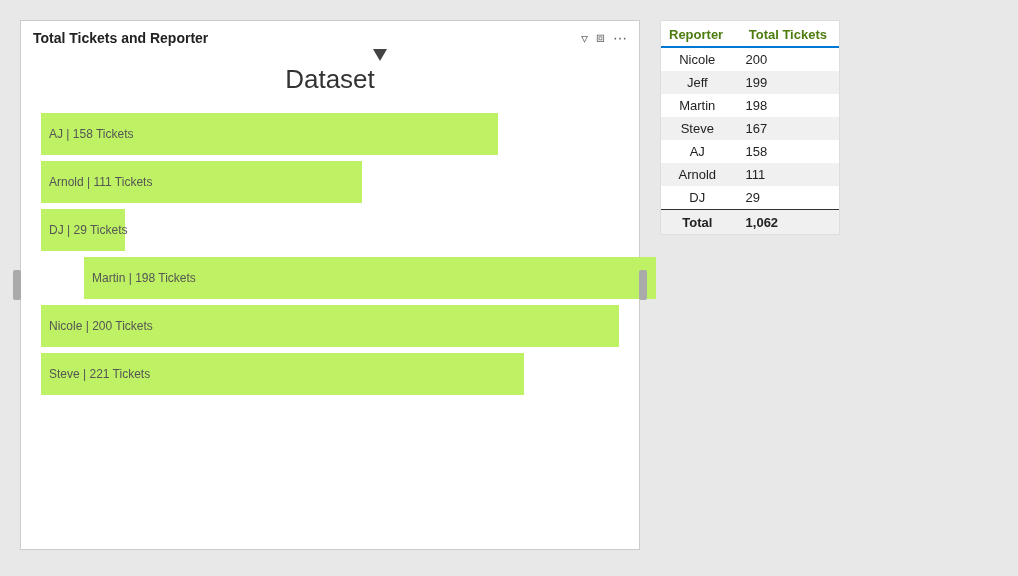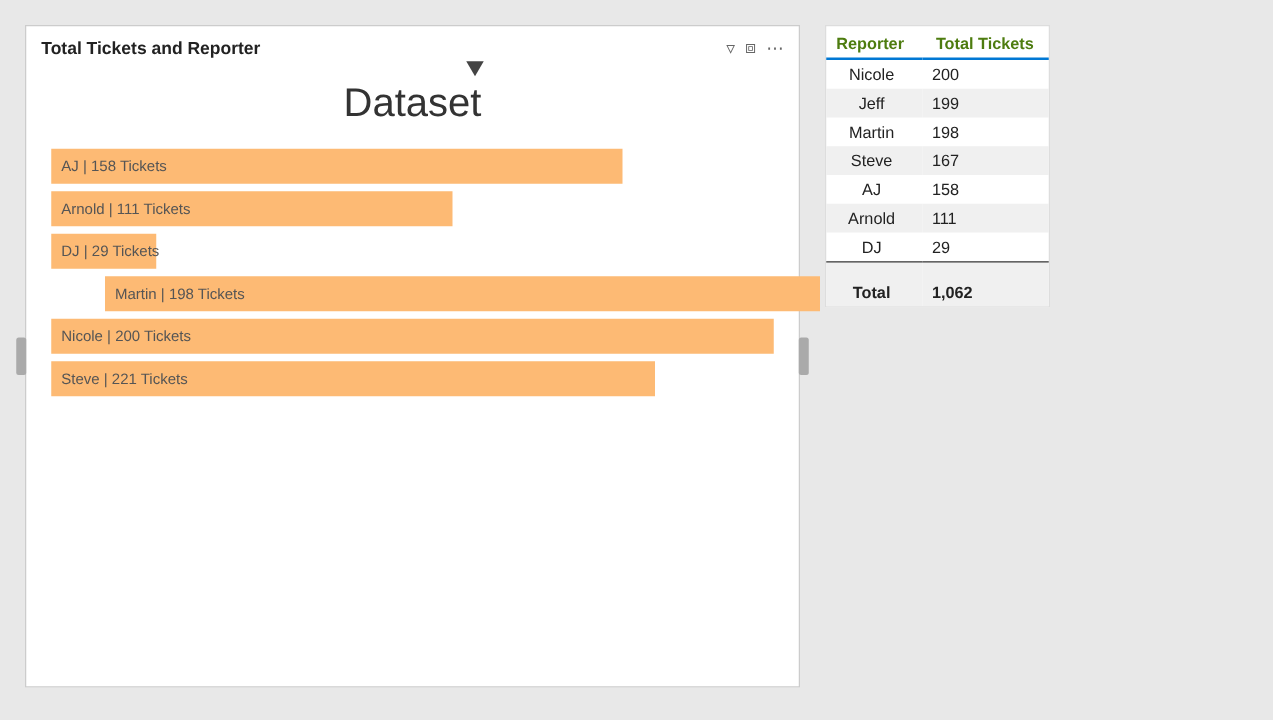--- a/index.html
+++ b/index.html
@@ -52,21 +52,21 @@
     }
 
     .chart-body {
       display: flex;
       flex-direction: column;
       align-items: center;
       padding: 10px 20px;
     }
 
     .dataset-title {
-      font-size: 32px;
+      font-size: 26px;
       font-weight: 400;
       color: #333;
       margin-bottom: 18px;
     }
 
     .bar-container {
       width: 100%;
       display: flex;
       flex-direction: column;
       gap: 6px;
@@ -76,22 +76,22 @@
       display: flex;
       align-items: center;
     }
 
     .bar-wrap {
       position: relative;
       width: 100%;
     }
 
     .bar {
-      height: 28px;
-      background: #fdba74;
+      height: 42px;
+      background: #bef264;
       display: flex;
       align-items: center;
       padding-left: 8px;
     }
 
     .bar-label {
       font-size: 12px;
       color: #555;
       white-space: nowrap;
     }
@@ -157,21 +157,21 @@
       text-align: left;
     }
 
     .data-table tr:nth-child(even) td {
       background: #f0f0f0;
     }
 
     .total-row td {
       border-top: 1px solid #333;
       font-weight: 700;
-      padding-top: 16px;
+      padding-top: 5px;
     }
 
     
     .cursor {
       position: absolute;
       top: 28px;
       left: 352px;
       width: 0;
       height: 0;
       border-left: 7px solid transparent;

